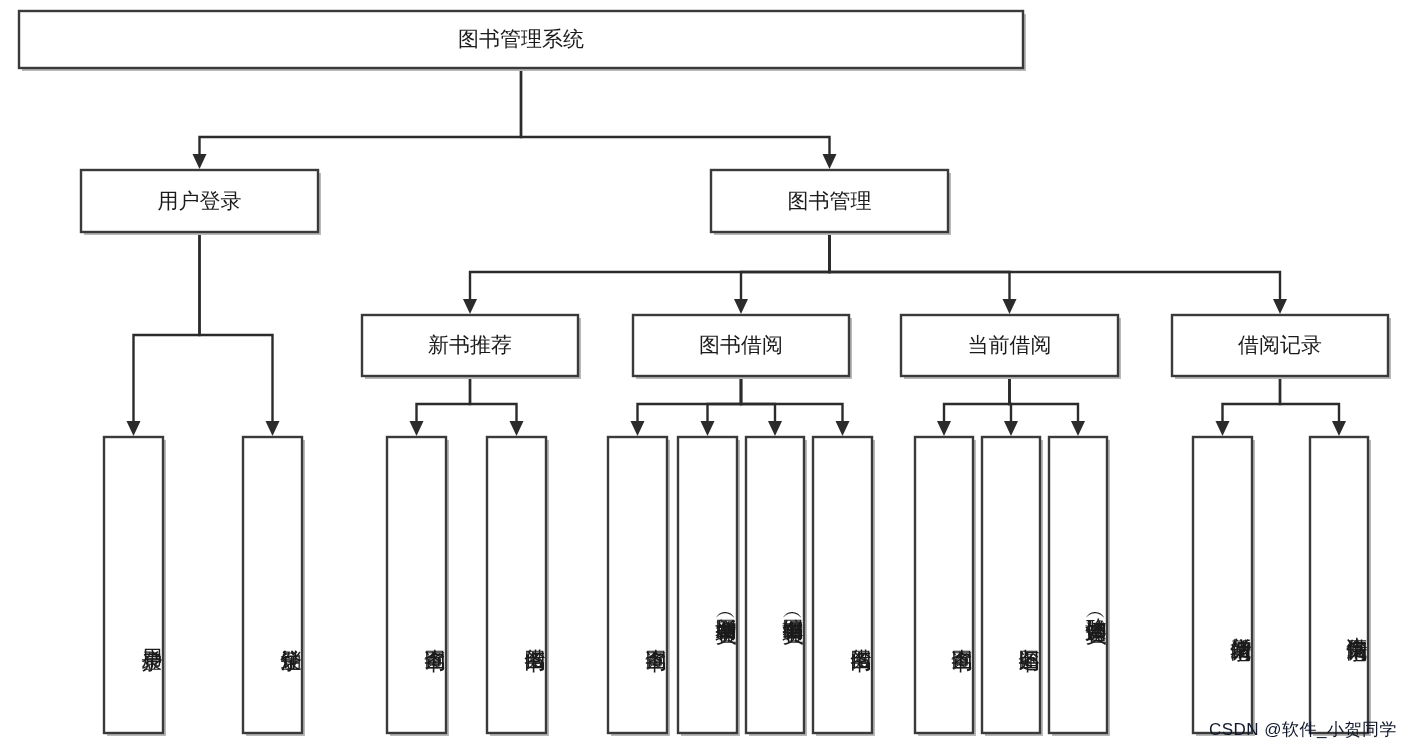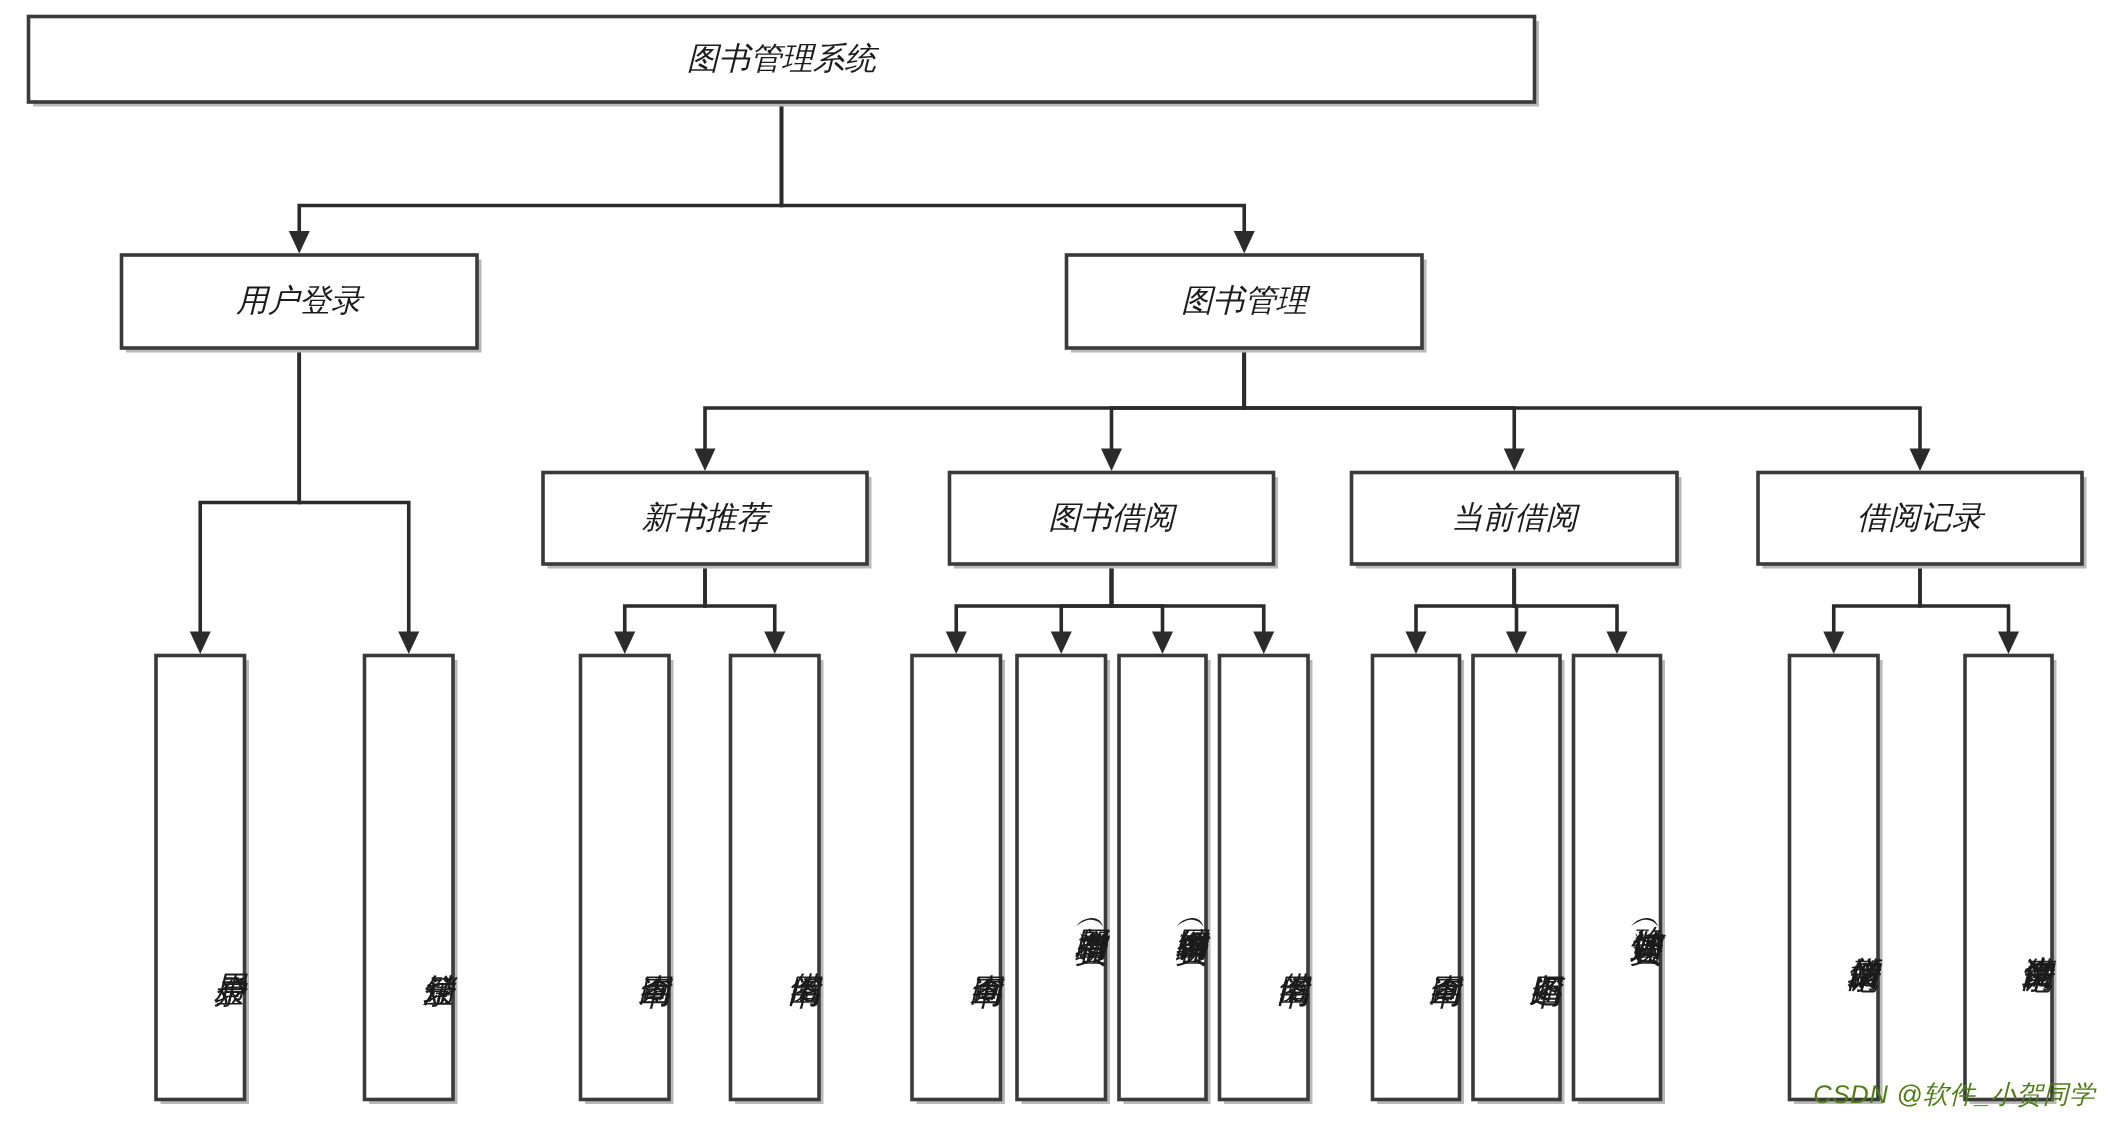--- a/index.html
+++ b/index.html
@@ -11,21 +11,20 @@
     width: 1405px;
     height: 747px;
     font-family: "Liberation Sans", "DejaVu Sans", sans-serif;
     overflow: hidden;
   }
   #diagram-root {
     position: relative;
     width: 1405px;
     height: 747px;
     background: #ffffff;
-    font-style: italic;
   }
   svg.diagram-canvas {
     position: absolute;
     left: 0;
     top: 0;
     width: 1405px;
     height: 747px;
   }
   .node-box {
     fill: #ffffff;
@@ -67,21 +66,21 @@
     justify-content: center;
     white-space: nowrap;
     pointer-events: none;
   }
   .watermark {
     position: absolute;
     right: 8px;
     bottom: 6px;
     font-family: "Liberation Sans", "DejaVu Sans", sans-serif;
     font-size: 17px;
-    color: #4d7c0f;
+    color: #0f172a;
     letter-spacing: 0.5px;
     user-select: none;
   }
 </style>
 </head>
 <body>
 
 <div id="diagram-root">
   <svg class="diagram-canvas" viewBox="0 0 1405 747">
     <g id="connector-layer">

